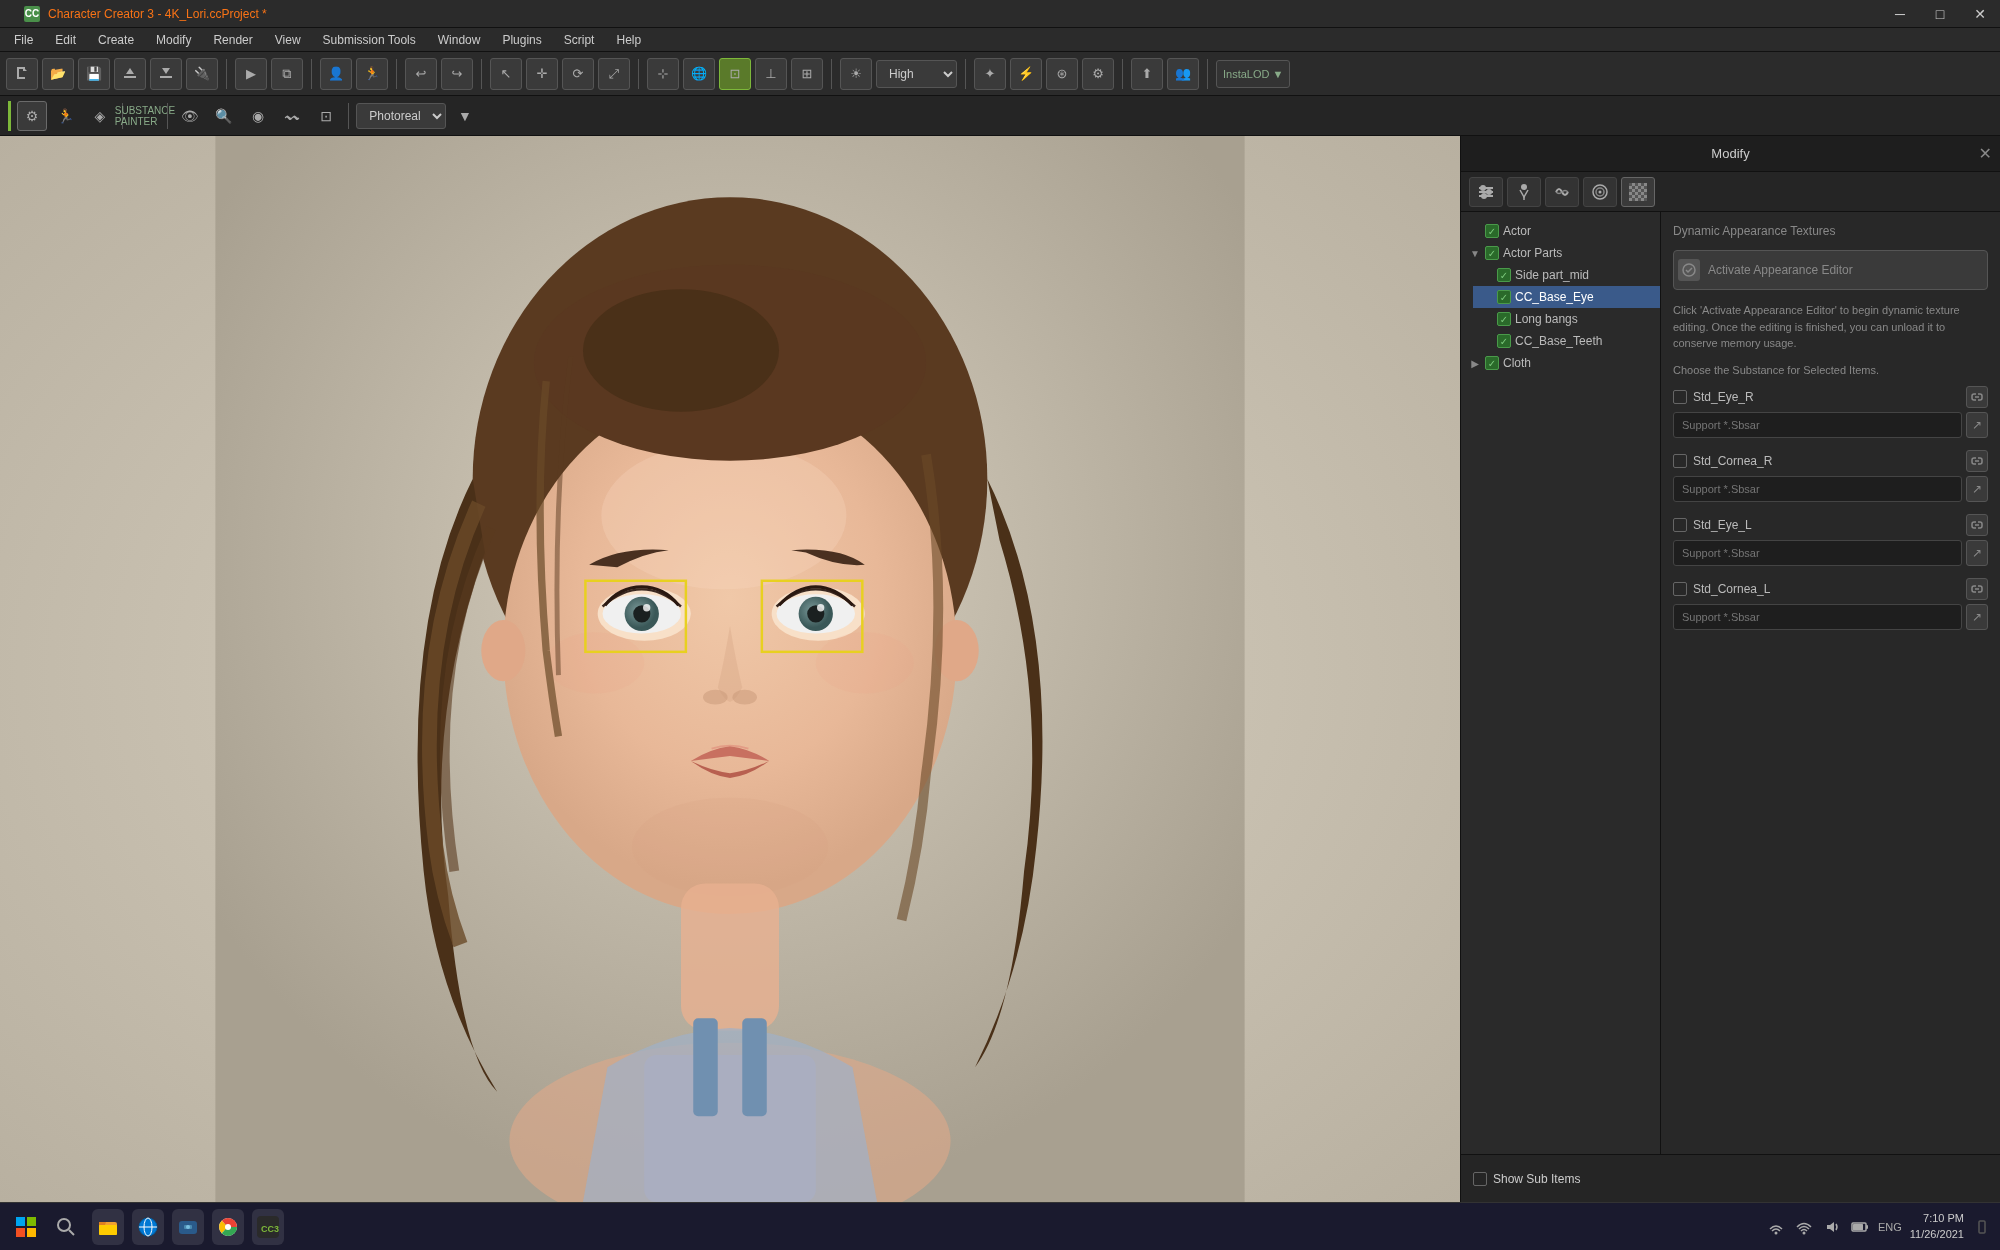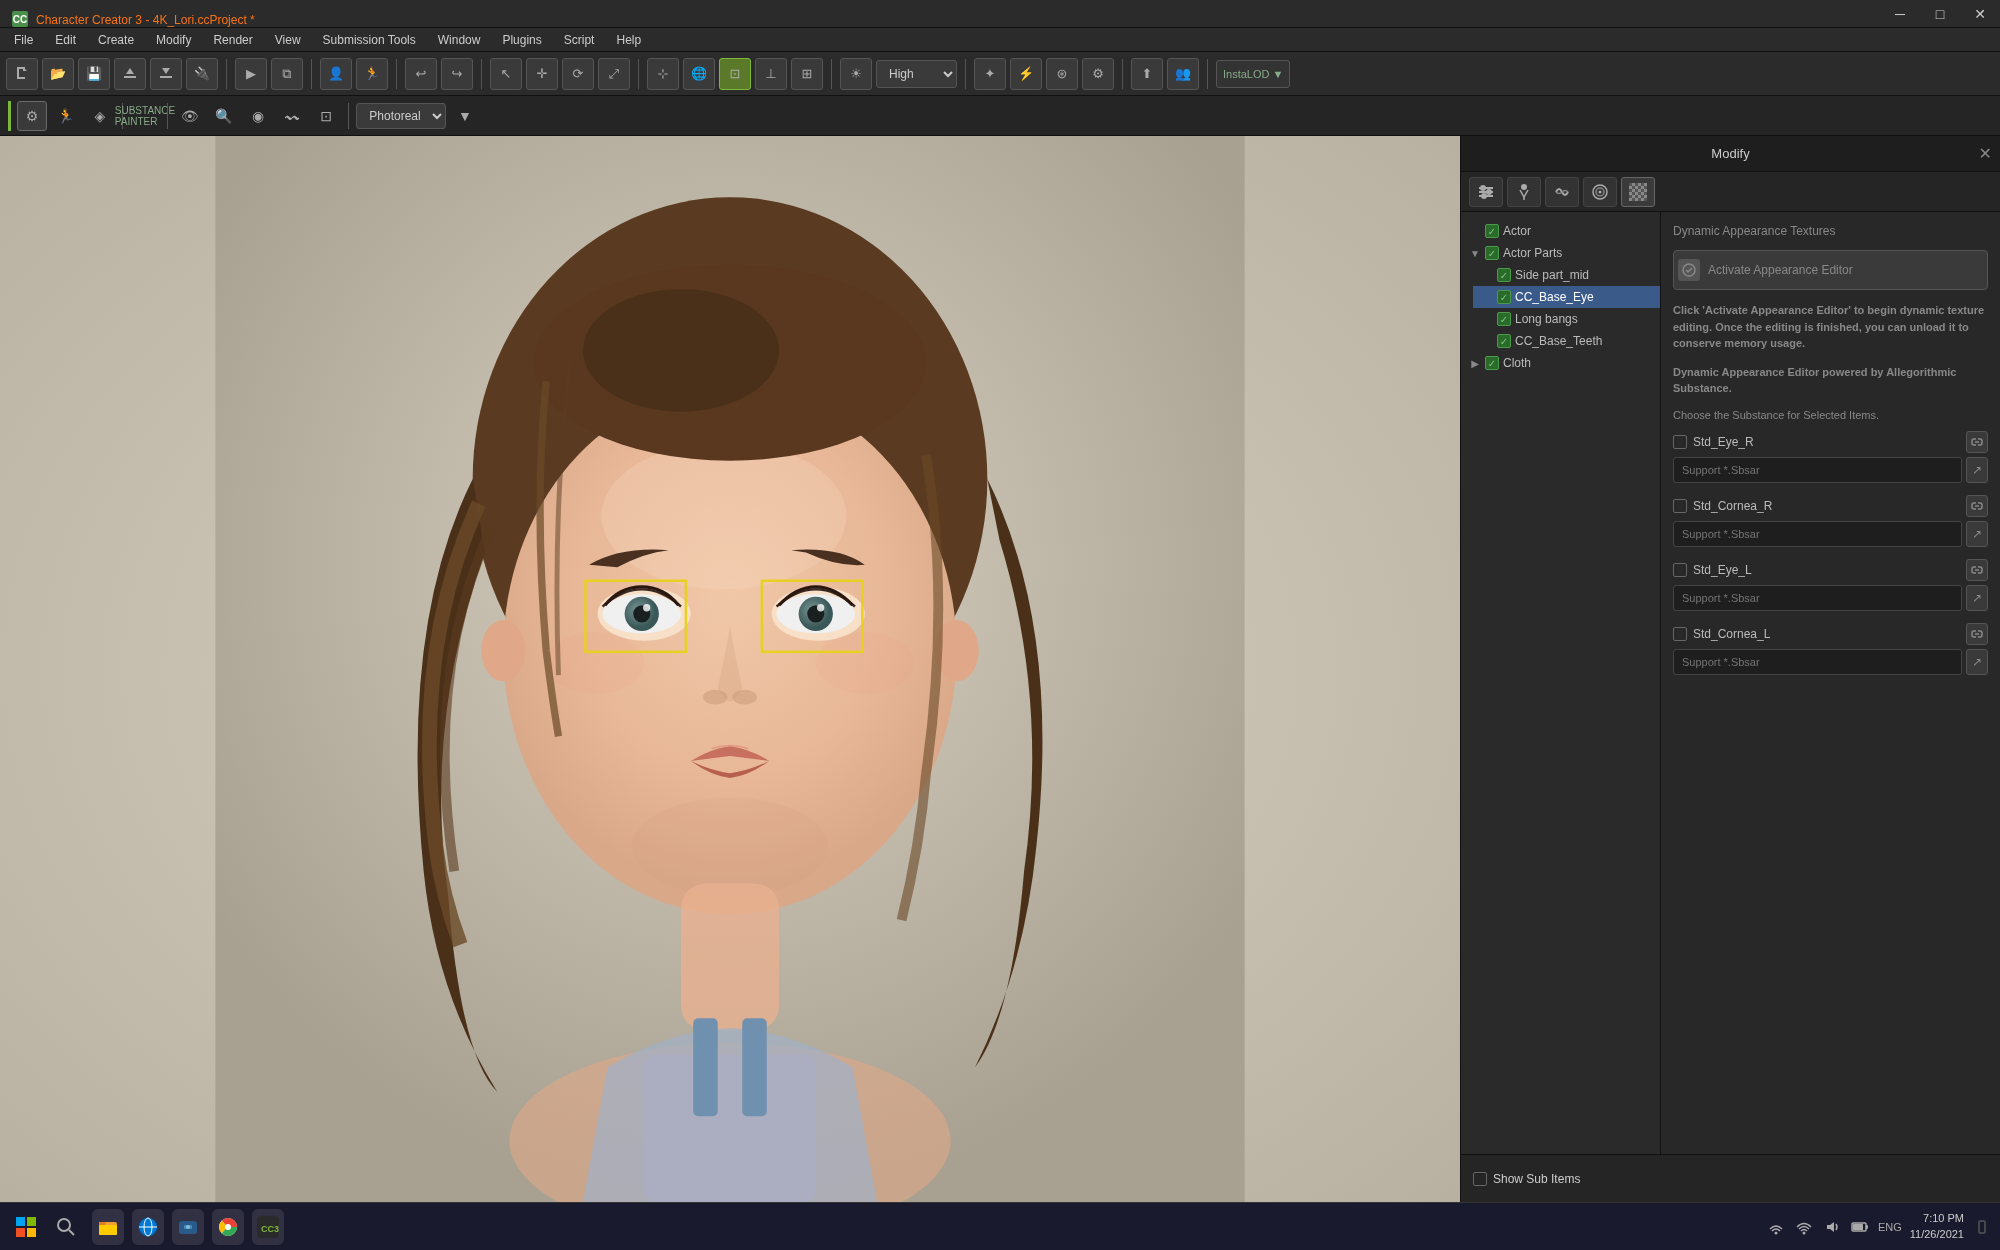--- a/index.html
+++ b/index.html
@@ -11,22 +11,22 @@
       height: 1250px;
       overflow: hidden;
       font-size: 12px;
     }
 
     
     #titlebar {
       background: #2b2b2b;
       height: 28px;
       display: flex;
-      align-items: flex-end;
-      padding: 0 12px;
+      align-items: center;
+      padding: 0 24px;
       border-bottom: 1px solid #111;
       position: relative;
     }
     #titlebar .title-icon {
       width: 16px; height: 16px;
       background: #4a8f4a;
       border-radius: 2px;
       margin-right: 8px;
       display: flex; align-items: center; justify-content: center;
       font-size: 10px; color: white; font-weight: bold;
@@ -323,21 +323,20 @@
       background: #555;
       border-radius: 3px;
       display: flex; align-items: center; justify-content: center;
       font-size: 14px;
     }
     .info-text {
       font-size: 11px;
       color: #888;
       line-height: 1.5;
       margin-bottom: 12px;
-      font-weight: bold;
     }
     .substance-header {
       font-size: 11px;
       color: #888;
       margin-bottom: 10px;
     }
     .substance-row {
       margin-bottom: 12px;
     }
     .substance-row-header {
@@ -801,21 +800,20 @@
           <div class="btn-icon">
             <svg width="16" height="16" viewBox="0 0 16 16" fill="none">
                 <circle cx="8" cy="8" r="6" stroke="#888" stroke-width="1.5"></circle>
                 <path d="M5,8 L7,10 L11,6" stroke="#888" stroke-width="1.5"></path>
               </svg>
           </div>
           <span>Activate Appearance Editor</span>
         </div>
 
         <div class="info-text">Click 'Activate Appearance Editor' to begin dynamic texture editing. Once the editing is finished, you can unload it to conserve memory usage.</div>
-        <div class="info-text">Dynamic Appearance Editor powered by Allegorithmic Substance.</div>
         <div class="substance-header">Choose the Substance for Selected Items.</div>
 
         <div class="substance-row">
           <div class="substance-row-header">
             <div class="substance-checkbox"></div>
             <span class="substance-name">Std_Eye_R</span>
             <div class="substance-link-btn">
               <svg width="12" height="12" viewBox="0 0 12 12" fill="none">
                   <path d="M5,3 L3,3 Q1,3 1,5 L1,7 Q1,9 3,9 L5,9" stroke="#888" stroke-width="1.5" fill="none"></path>
                   <path d="M7,3 L9,3 Q11,3 11,5 L11,7 Q11,9 9,9 L7,9" stroke="#888" stroke-width="1.5" fill="none"></path>

